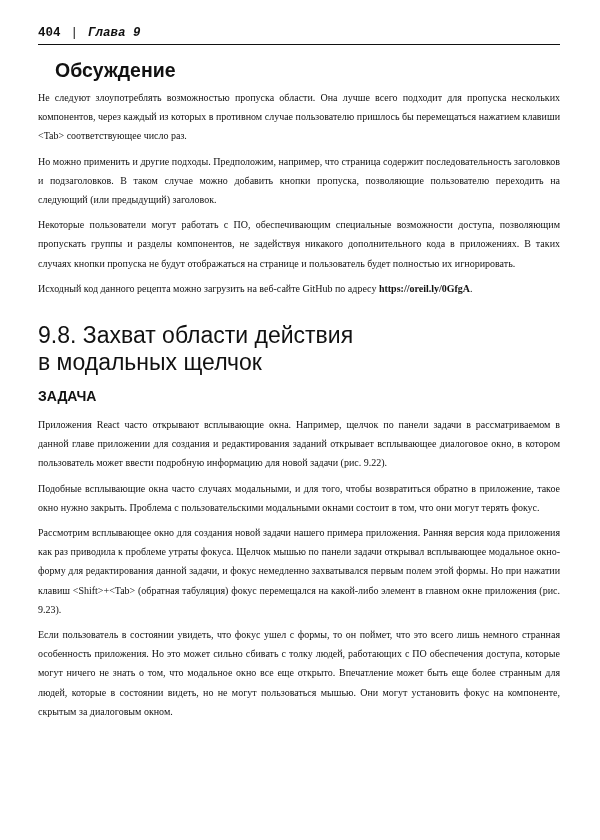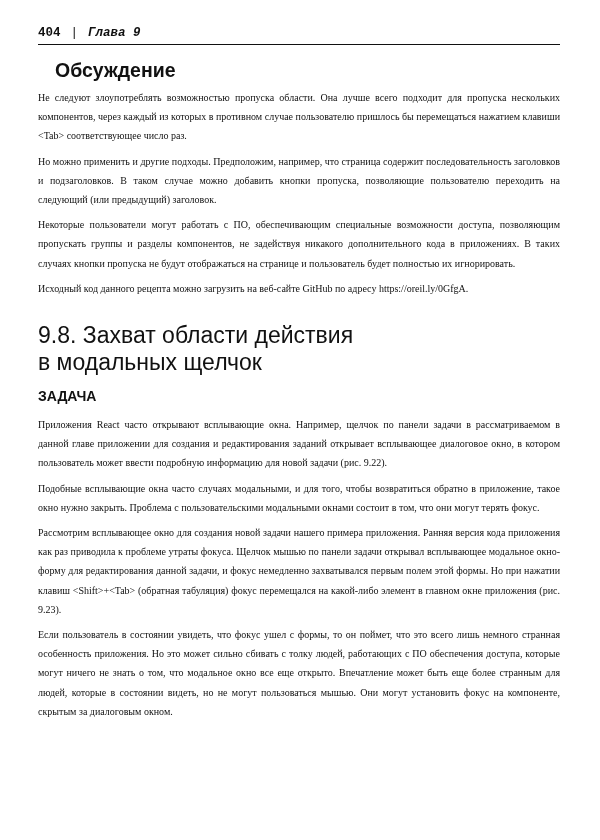--- a/index.html
+++ b/index.html
@@ -4,21 +4,21 @@
 <style>
   html, body { margin: 0; padding: 0; background: #ffffff; }
   body { width: 600px; height: 840px; position: relative; overflow: hidden; color: #111; }
   .page { position: absolute; left: 38px; top: 26px; width: 522px; }
   .running-head { font-family: Liberation Mono, monospace; font-size: 12.5px; font-weight: bold; display: flex; align-items: baseline; padding-bottom: 2px; border-bottom: 1.3px solid #111; height: 16px; }
   .running-head .num { margin-right: 10px; }
   .running-head .sep { margin-right: 10px; font-weight: normal; }
   .running-head .chap { font-style: italic; text-align: center; }
   h2.sub { font-family: "Liberation Sans", sans-serif; font-weight: bold; font-size: 19.5px; margin: 14px 0 7px 17px; line-height: 22px; }
   p { font-family: "Liberation Serif", serif; font-size: 10px; line-height: 19.2px; margin: 0 0 6px 0; text-align: justify; }
-  p .link { font-weight: normal; margin-top: 12px; }
+  p .link { font-weight: bold; margin-top: 12px; }
   h1.section { font-family: "Liberation Sans", sans-serif; font-weight: normal; font-size: 23px; line-height: 27px; margin: 24px 0 9px 0; }
   h3.task { font-family: "Liberation Sans", sans-serif; font-weight: bold; font-size: 14px; margin: 0 0 8px 0; line-height: 22px; }
 </style>
 </head>
 <body>
 
 <div class="page">
   <div class="running-head">
     <span class="num">404</span>
     <span class="sep">|</span>

